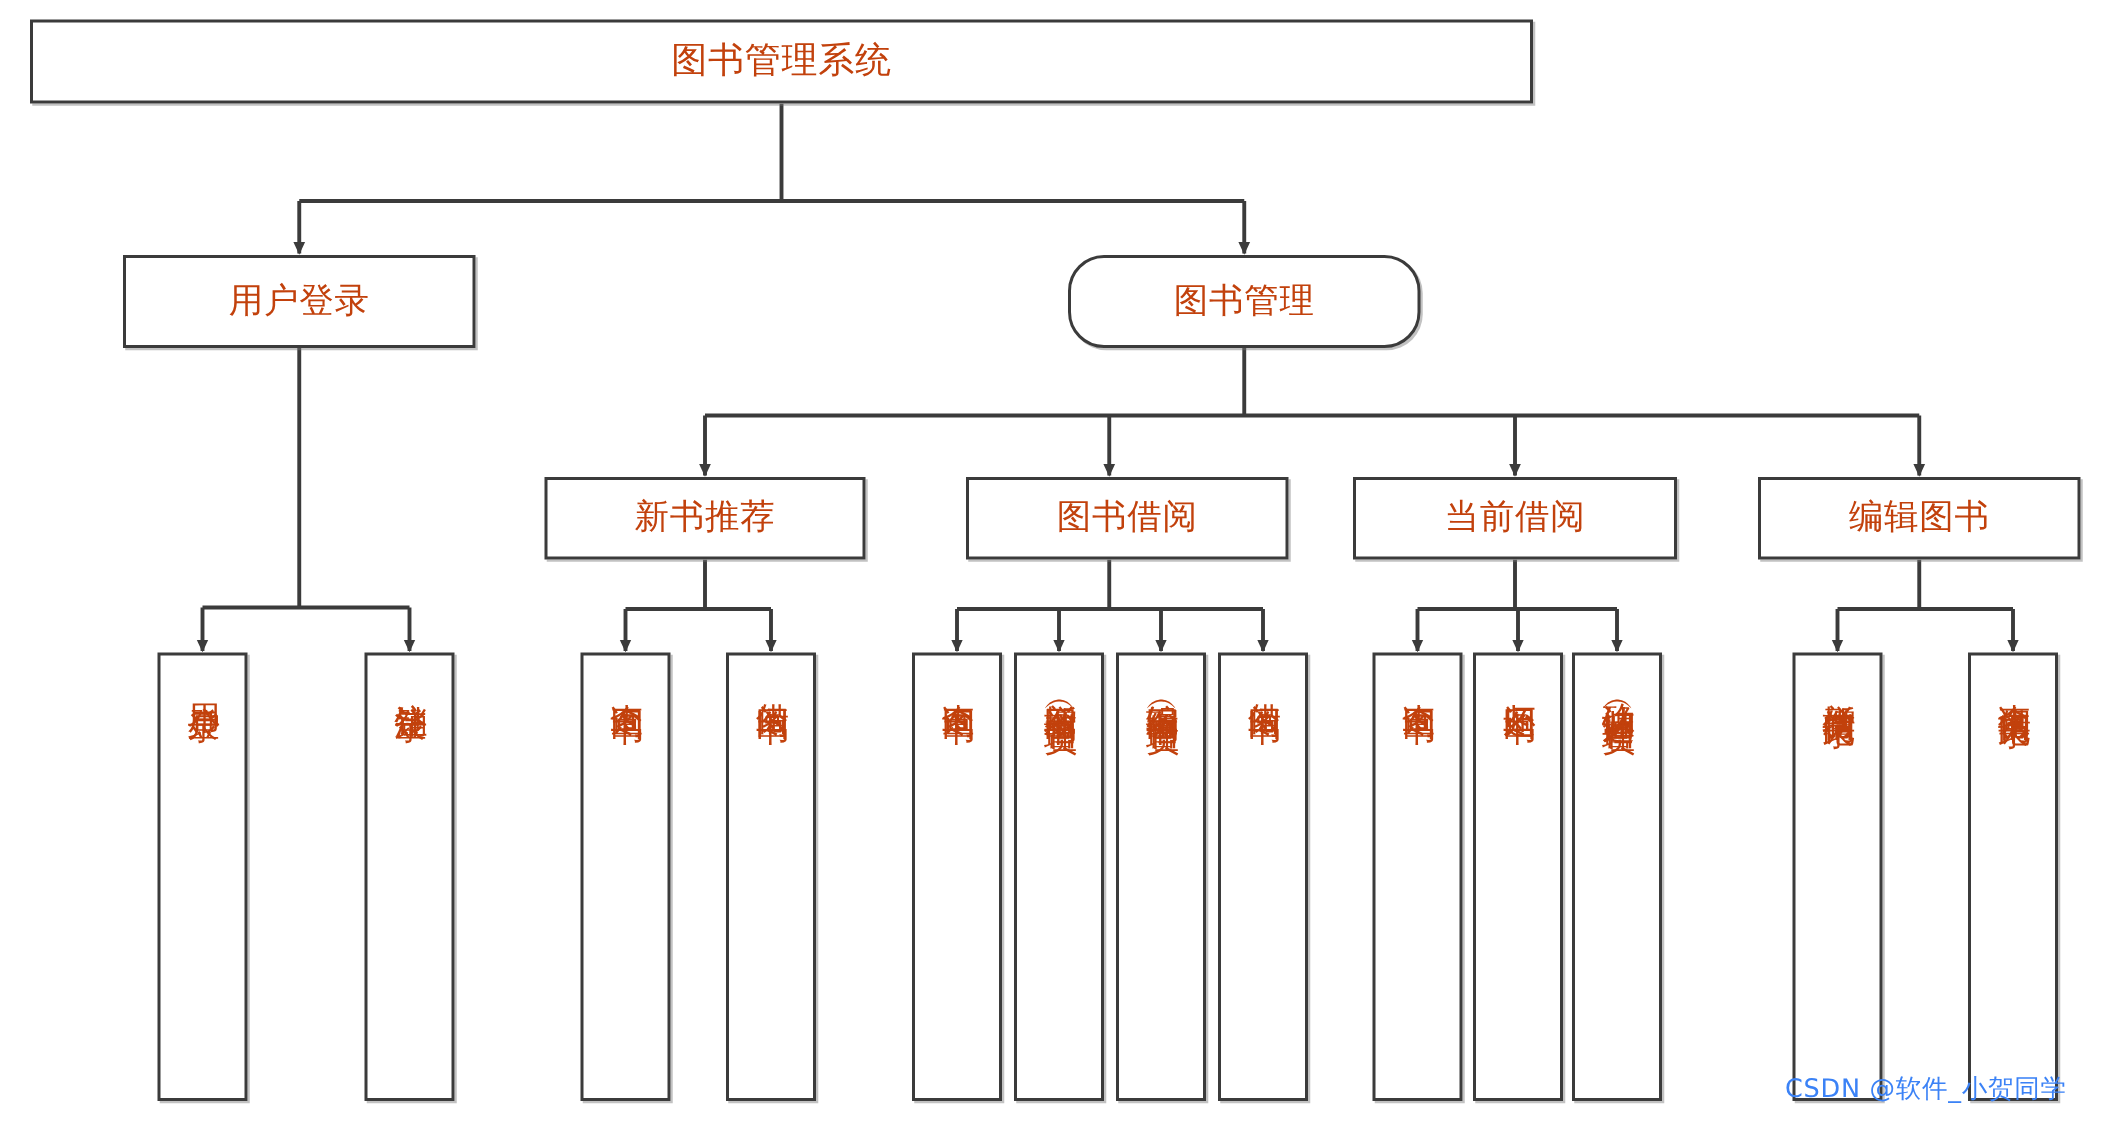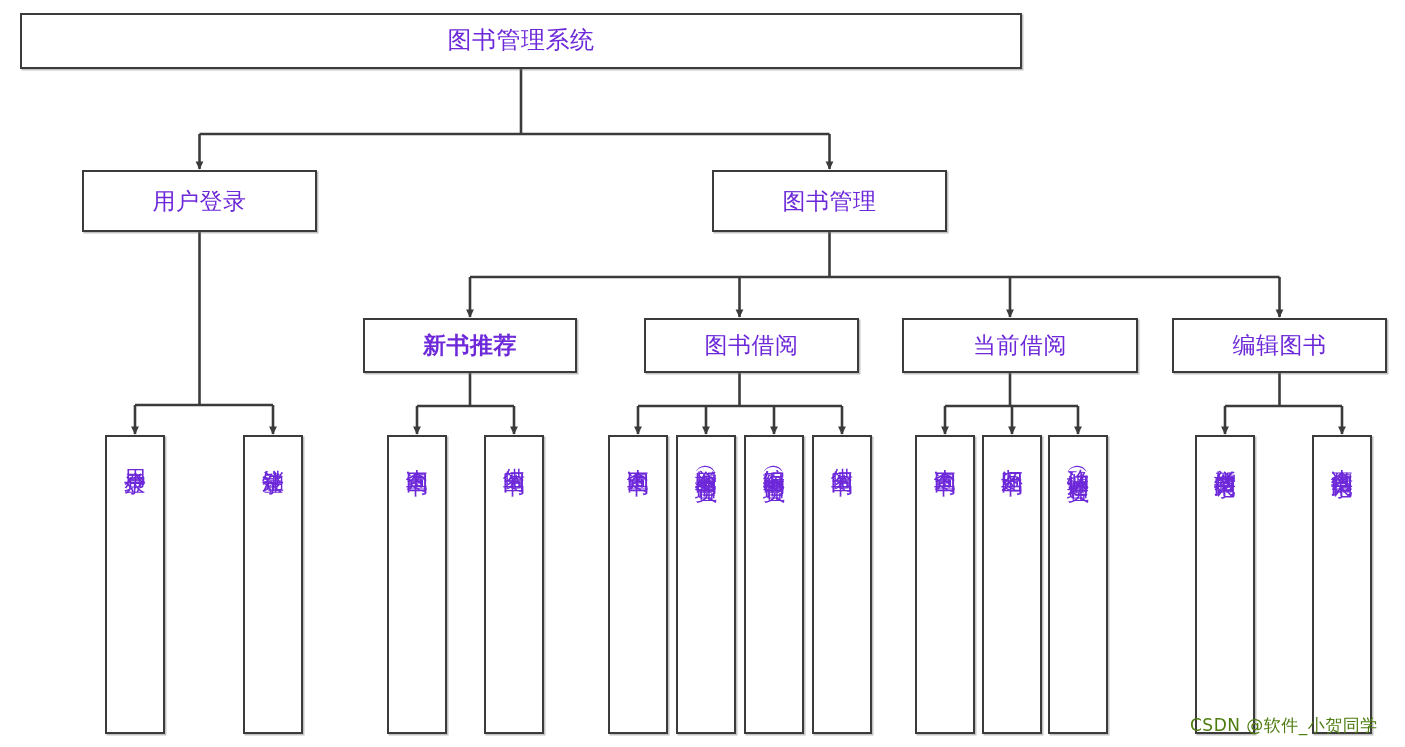--- a/index.html
+++ b/index.html
@@ -22,21 +22,21 @@
     left: 0;
     top: 0;
     width: 1405px;
     height: 747px;
   }
   .node {
     position: absolute;
     box-sizing: border-box;
     border: 2px solid #3b3b3b;
     background: #ffffff;
-    color: #6d28d9;
+    color: #c2410c;
     display: flex;
     align-items: center;
     justify-content: center;
     text-align: center;
     box-shadow: 1.5px 1.5px 0 rgba(120,120,120,0.45);
   }
   .node .label {
     display: block;
     line-height: 1.05;
     letter-spacing: 0.5px;
@@ -56,21 +56,21 @@
     font-size: 22px;
     line-height: 1.18;
     letter-spacing: 2px;
     white-space: nowrap;
   }
   #watermark {
     position: absolute;
     left: 1190px;
     top: 714px;
     font-size: 17px;
-    color: #4d7c0f;
+    color: #3b82f6;
     letter-spacing: 0.5px;
     white-space: nowrap;
     pointer-events: none;
   }
 </style>
 </head>
 <body>
 
 <div id="canvas">
 
@@ -117,30 +117,30 @@
       </g>
   </svg>
 
   <div id="nodes">
       <div class="node h root" style="left: 20px; top: 13px; width: 1002px; height: 56px;">
         <span class="label">图书管理系统</span>
       </div>
       <div class="node h" style="left: 82px; top: 170px; width: 235px; height: 62px;">
         <span class="label">用户登录</span>
       </div>
-      <div class="node h" style="left: 712px; top: 170px; width: 235px; height: 62px;">
+      <div class="node h" style="left: 712px; top: 170px; width: 235px; height: 62px; border-radius: 24px;">
         <span class="label">图书管理</span>
       </div>
-      <div class="node h" style="left: 363px; top: 318px; width: 214px; height: 55px; font-weight: bold;">
+      <div class="node h" style="left: 363px; top: 318px; width: 214px; height: 55px;">
         <span class="label">新书推荐</span>
       </div>
       <div class="node h" style="left: 632px; top: 318px; width: 215px; height: 55px; margin-left: 12px;">
         <span class="label">图书借阅</span>
       </div>
-      <div class="node h" style="left: 902px; top: 318px; width: 236px; height: 55px; justify-content: center;">
+      <div class="node h" style="left: 902px; top: 318px; width: 216px; height: 55px; justify-content: center;">
         <span class="label">当前借阅</span>
       </div>
       <div class="node h" style="left: 1172px; top: 318px; width: 215px; height: 55px;">
         <span class="label">编辑图书</span>
       </div>
       <div class="node v" style="left: 105px; top: 435px; width: 60px; height: 299px;">
         <span class="label">用户登录</span>
       </div>
       <div class="node v" style="left: 243px; top: 435px; width: 60px; height: 299px;">
         <span class="label">注销登录</span>

